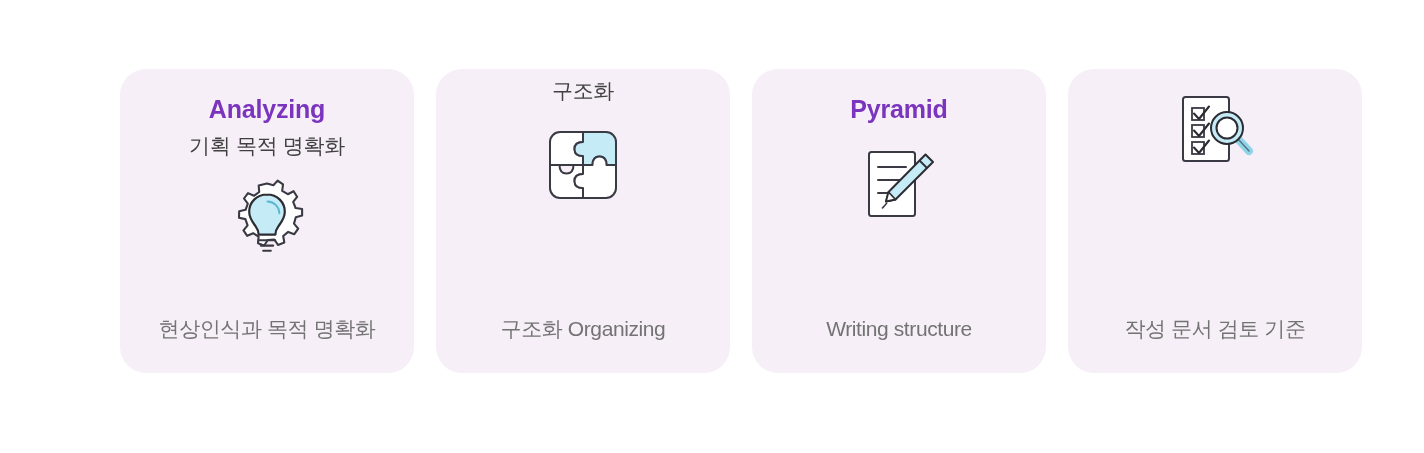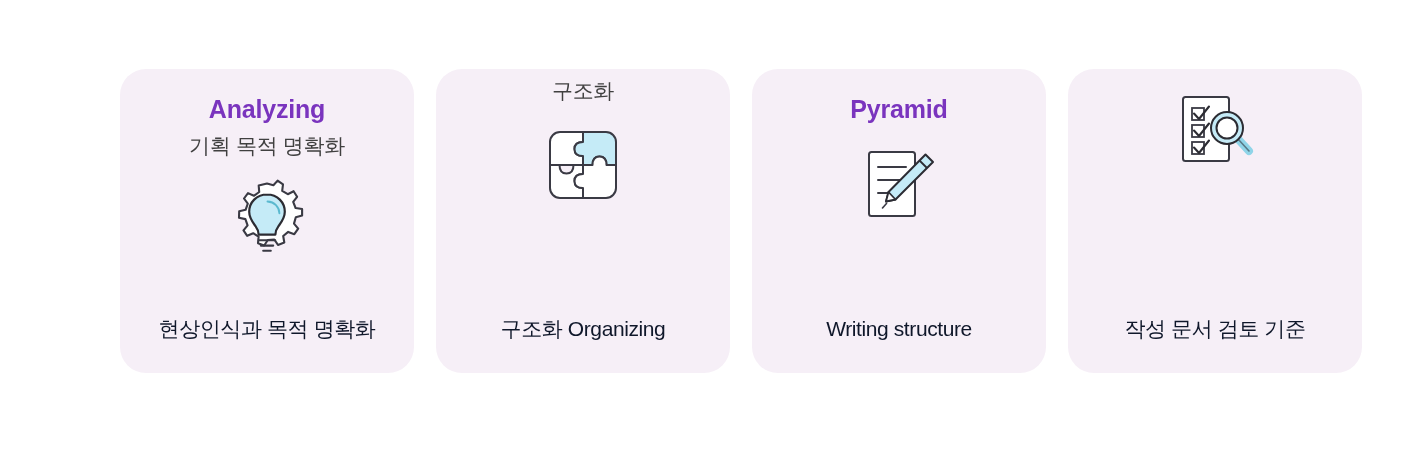--- a/index.html
+++ b/index.html
@@ -78,21 +78,21 @@
     display: block;
   }
 
   .card-caption {
     position: absolute;
     left: 0;
     right: 0;
     bottom: 32px;
     font-size: 21px;
     font-weight: 400;
-    color: #0f172a;
+    color: #737373;
     letter-spacing: -0.4px;
     text-align: center;
     line-height: 1.2;
   }
 </style>
 </head>
 <body>
 
 <div id="stage">
   <div id="cards">

